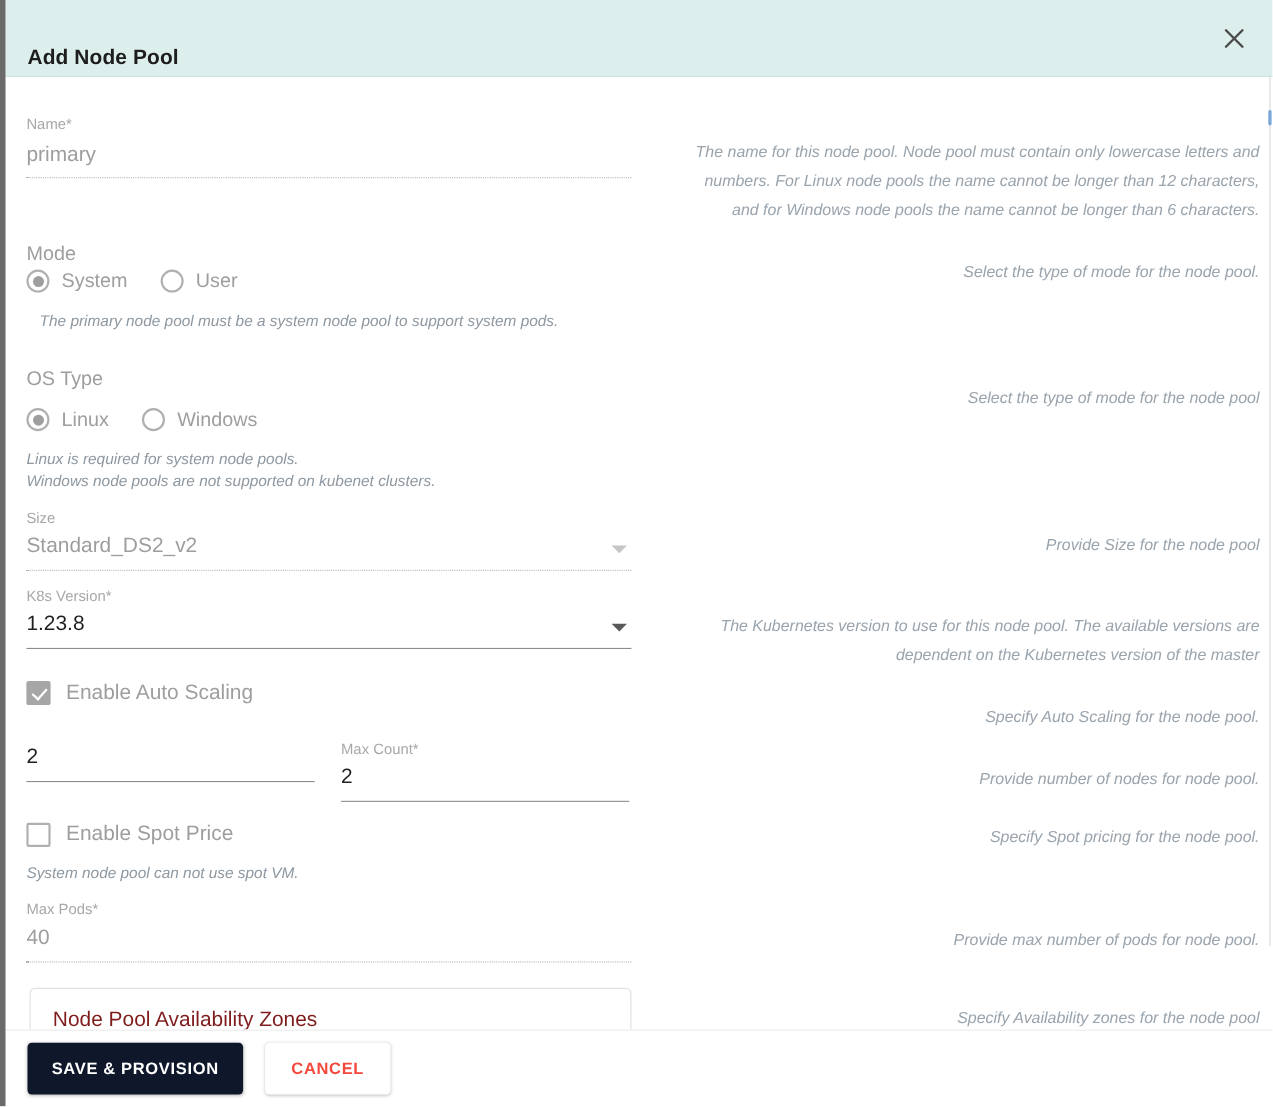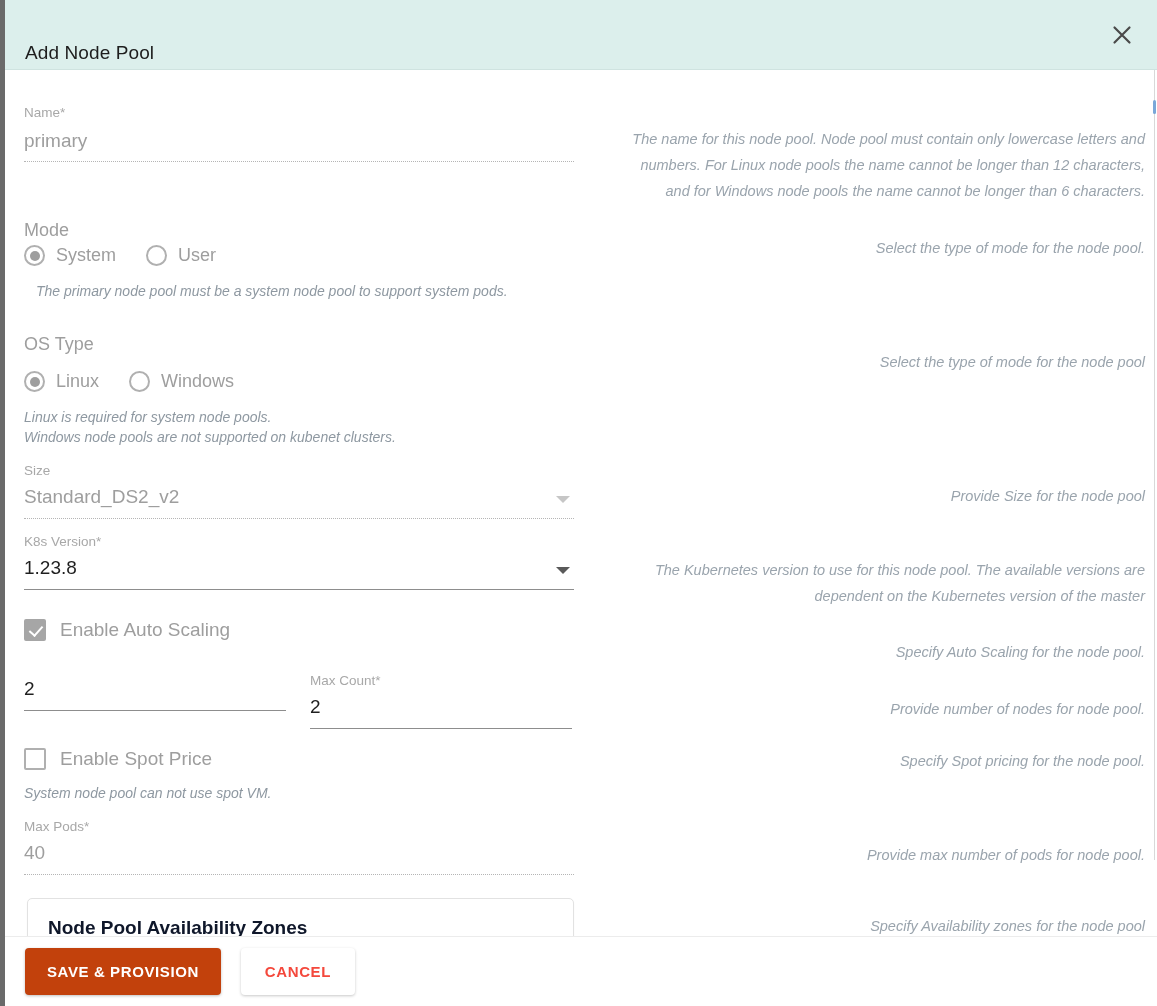--- a/index.html
+++ b/index.html
@@ -37,21 +37,21 @@
     height: 70px;
     background: #dcefec;
     border-bottom: 1px solid #cfe3e0;
     display: flex;
     align-items: center;
     justify-content: space-between;
     padding: 0 18px 0 20px;
   }
   .modal-title {
     font-size: 19px;
-    font-weight: normal;
+    font-weight: bold;
     color: #1d1d1d;
     letter-spacing: 0.1px;
     margin-top: 36px;
   }
   .close-btn {
     width: 34px; height: 34px;
     display: flex; align-items: center; justify-content: center;
     cursor: pointer;
     background: transparent; border: none;
   }
@@ -197,22 +197,21 @@
     left: 22px;
     width: 547px;
     border: 1px solid #e2e2e2;
     border-radius: 5px;
     background: #ffffff;
     padding: 18px 20px 30px 20px;
     box-shadow: 0 1px 2px rgba(0,0,0,0.03);
   }
   .az-card-title {
     font-size: 19px;
-    color: #0f172a;
-    font-weight: bold;
+    color: #7f1d1d;
   }
 
   
   .modal-footer {
     position: absolute;
     left: 5px; bottom: 0;
     width: 1152px;
     height: 70px;
     background: #ffffff;
     border-top: 1px solid #ececec;
@@ -225,21 +224,21 @@
   .btn {
     border: none;
     border-radius: 4px;
     font-size: 15px;
     letter-spacing: 0.6px;
     font-weight: bold;
     cursor: pointer;
     font-family: "Liberation Sans", sans-serif;
   }
   .btn-primary {
-    background: #c2410c;
+    background: #0f172a;
     color: #ffffff;
     padding: 15px 22px;
     box-shadow: 0 1px 3px rgba(0,0,0,0.25);
   }
   .btn-secondary {
     background: #ffffff;
     color: #f4483c;
     padding: 15px 24px;
     box-shadow: 0 1px 3px rgba(0,0,0,0.22);
   }

